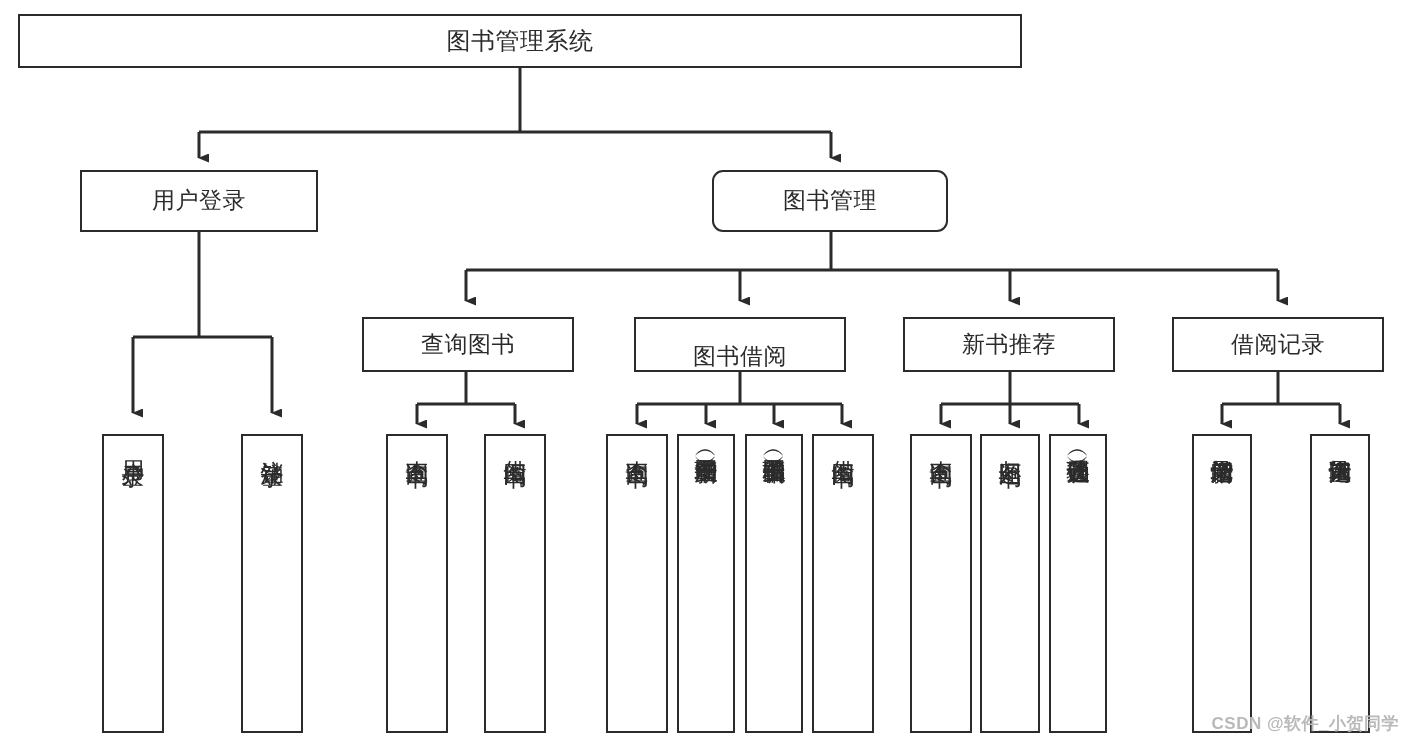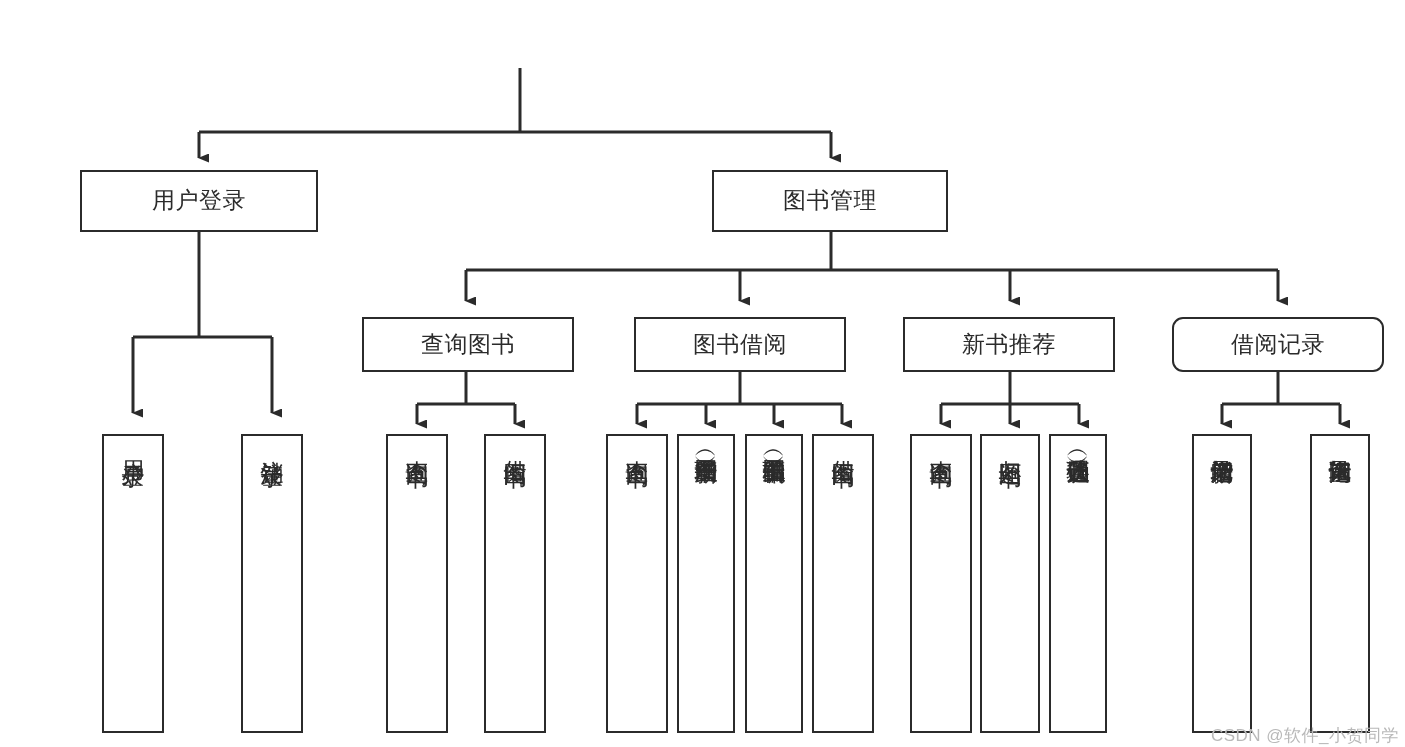--- a/index.html
+++ b/index.html
@@ -65,25 +65,26 @@
     white-space: nowrap;
     max-height: 292px;
   }
   .node.vert.tall .node-label {
     max-height: 296px;
     letter-spacing: 0px;
   }
   #watermark {
     position: absolute;
     right: 6px;
-    bottom: 0;
+    bottom: 12px;
     font-size: 17px;
     color: #b9b9b9;
     white-space: nowrap;
     letter-spacing: 0.5px;
+    font-weight: bold;
   }
 </style>
 </head>
 <body>
 
 <div id="diagram-root">
 
   <svg id="edge-layer" viewBox="0 0 1405 747" xmlns="http://www.w3.org/2000/svg">
     <defs>
       <marker id="arrowhead" markerWidth="9" markerHeight="11" refX="4.5" refY="10" orient="auto" markerUnits="userSpaceOnUse">
@@ -128,38 +129,41 @@
       <path d="M1010,404 L1010,424" marker-end="url(#arrowhead)"></path>
       <path d="M1079,404 L1079,424" marker-end="url(#arrowhead)"></path>
 
       <path d="M1278,372 L1278,404"></path>
       <path d="M1222,404 L1340,404"></path>
       <path d="M1222,404 L1222,424" marker-end="url(#arrowhead)"></path>
       <path d="M1340,404 L1340,424" marker-end="url(#arrowhead)"></path>
     </g>
   </svg>
 
+  <div class="node horiz root" style="left:18px; top:14px; width:1004px; height:54px;">
+    <span class="node-label">图书管理系统</span>
+  </div>
 
   <div class="node horiz" style="left:80px; top:170px; width:238px; height:62px;">
     <span class="node-label">用户登录</span>
   </div>
-  <div class="node horiz" style="left:712px; top:170px; width:236px; height:62px;">
+  <div class="node horiz" style="left:712px; top:170px; width:236px; height:62px;border-radius:11px;">
     <span class="node-label">图书管理</span>
   </div>
 
   <div class="node horiz" style="left:362px; top:317px; width:212px; height:55px;">
     <span class="node-label">查询图书</span>
   </div>
-  <div class="node horiz" style="left:634px; top:317px; width:212px; height:55px;">
+  <div class="node horiz" style="left:634px; top:317px; width:212px; height:55px;align-items:flex-end;">
     <span class="node-label">图书借阅</span>
   </div>
   <div class="node horiz" style="left:903px; top:317px; width:212px; height:55px;">
     <span class="node-label">新书推荐</span>
   </div>
-  <div class="node horiz" style="left:1172px; top:317px; width:212px; height:55px;border-radius:11px;">
+  <div class="node horiz" style="left:1172px; top:317px; width:212px; height:55px;">
     <span class="node-label">借阅记录</span>
   </div>
 
   <div class="node vert" style="left:102px; top:434px; width:62px; height:299px;">
     <span class="node-label">用户登录</span>
   </div>
   <div class="node vert" style="left:241px; top:434px; width:62px; height:299px;">
     <span class="node-label">注销登录</span>
   </div>
 

